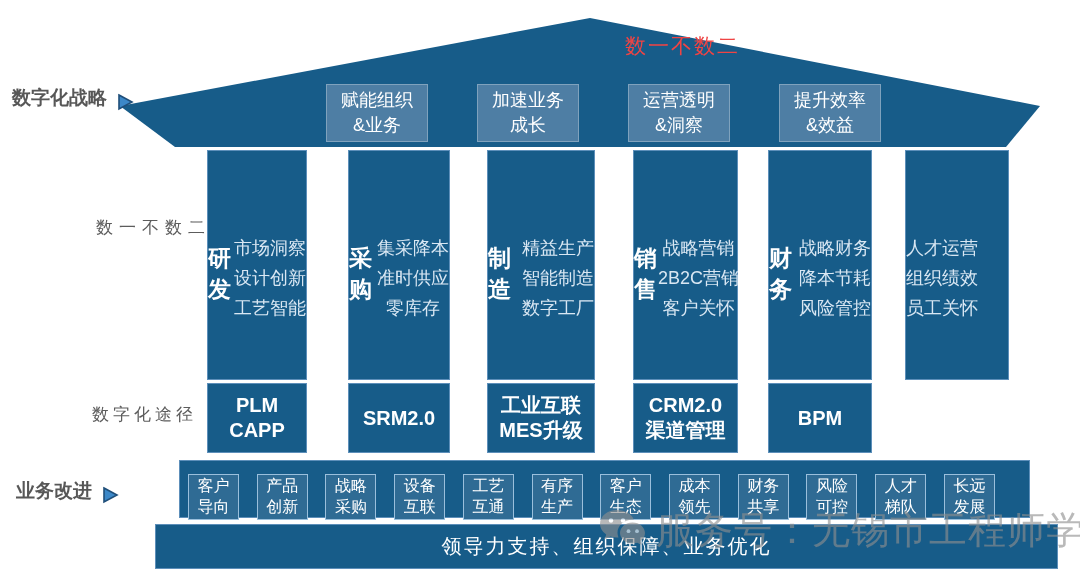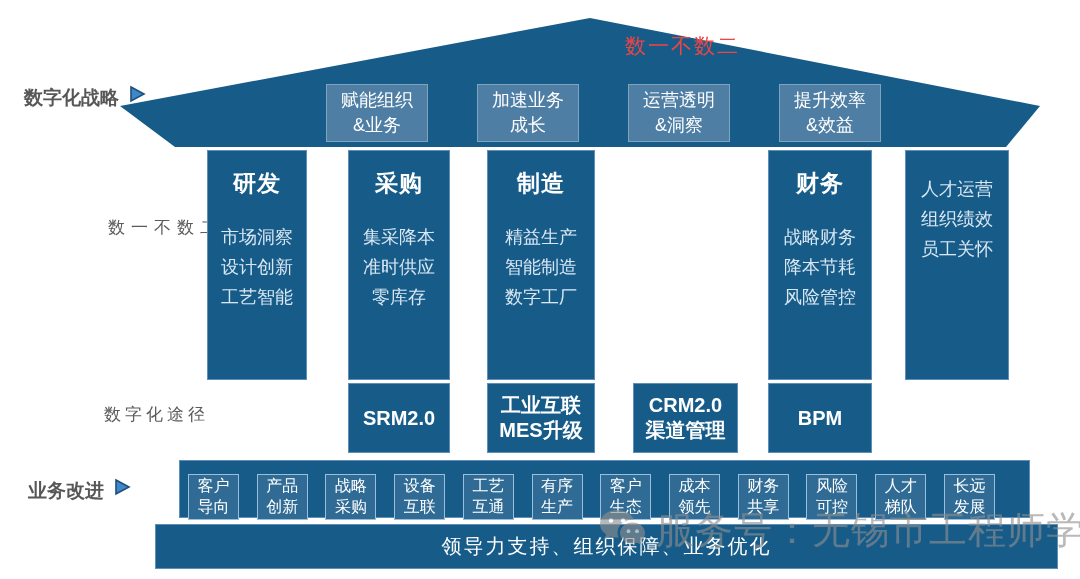--- a/index.html
+++ b/index.html
@@ -19,38 +19,38 @@
   
   .roof-svg{position:absolute;left:0;top:0;width:1080px;height:150px;}
   .roof-title{position:absolute;left:440px;top:32px;width:300px;text-align:right;
     color:#ef4444;font-size:21px;letter-spacing:2px;}
   .sbox{position:absolute;top:84px;width:102px;height:58px;background:var(--sbox);
     border:1px solid rgba(255,255,255,.28);color:#fff;font-size:18px;line-height:1.4;
     display:flex;align-items:center;justify-content:center;text-align:center;white-space:pre-line;}
   .sbox1{left:326px}.sbox2{left:477px}.sbox3{left:628px}.sbox4{left:779px}
 
   
-  .side-label{position:absolute;display:flex;align-items:flex-start;gap:9px;color:var(--label-gray);margin-left:12px;}
+  .side-label{position:absolute;display:flex;align-items:flex-end;gap:9px;color:var(--label-gray);}
   .side-label .txt{white-space:nowrap;}
   .bold-label .txt{font-weight:bold;font-size:19px;color:#575757;}
   .serif-label .txt{font-family:"DejaVu Serif","Liberation Serif",serif;font-size:17px;color:#5c5c5c;}
   .lbl-strategy{left:12px;top:85px;}
   .lbl-value{left:96px;top:216px;}
   .lbl-value .txt{letter-spacing:6px;}
   .lbl-arena{left:14px;top:286px;}
   .lbl-path{left:92px;top:403px;}
   .lbl-path .txt{letter-spacing:4px;}
   .lbl-improve{left:16px;top:478px;}
   .lbl-support{left:14px;top:530px;}
   .arrow-icon{display:inline-block;line-height:0;}
 
   
   .pillar{position:absolute;top:150px;height:305px;}
   .pillar-body{position:absolute;left:0;top:0;width:100%;height:230px;background:var(--blue);
-    border:1px solid var(--blue-border);display:flex;flex-direction:column;align-items:center;}
+    border:1px solid var(--blue-border);display:flex;flex-direction:row;align-items:center;}
   .pillar-title{margin-top:17px;color:#fff;font-size:23px;font-weight:bold;letter-spacing:1px;}
   .pillar-items{margin-top:26px;display:flex;flex-direction:column;gap:6px;align-items:center;}
   .pillar-item{color:var(--item-text);font-size:18px;white-space:nowrap;}
   .foundation{position:absolute;left:0;top:233px;width:100%;height:70px;background:var(--blue);
     border:1px solid var(--blue-border);color:#fff;font-size:20px;font-weight:bold;line-height:1.25;
     display:flex;align-items:center;justify-content:center;text-align:center;white-space:pre-line;}
   .pi1{left:207px;width:100px;}
   .pi2{left:348px;width:102px;}
   .pi3{left:487px;width:108px;}
   .pi4{left:633px;width:105px;}
@@ -124,20 +124,22 @@
 
   <div class="pillar pi1">
     <div class="pillar-body">
       <div class="pillar-title">研发</div>
       <div class="pillar-items">
         <div class="pillar-item">市场洞察</div>
         <div class="pillar-item">设计创新</div>
         <div class="pillar-item">工艺智能</div>
       </div>
     </div>
+    <div class="foundation">PLM
+CAPP</div>
   </div>
 
   <div class="pillar pi2">
     <div class="pillar-body">
       <div class="pillar-title">采购</div>
       <div class="pillar-items">
         <div class="pillar-item">集采降本</div>
         <div class="pillar-item">准时供应</div>
         <div class="pillar-item">零库存</div>
       </div>
@@ -152,20 +154,28 @@
         <div class="pillar-item">精益生产</div>
         <div class="pillar-item">智能制造</div>
         <div class="pillar-item">数字工厂</div>
       </div>
     </div>
     <div class="foundation">工业互联
 MES升级</div>
   </div>
 
   <div class="pillar pi4">
+    <div class="pillar-body">
+      <div class="pillar-title">销售</div>
+      <div class="pillar-items">
+        <div class="pillar-item">战略营销</div>
+        <div class="pillar-item">2B2C营销</div>
+        <div class="pillar-item">客户关怀</div>
+      </div>
+    </div>
     <div class="foundation">CRM2.0
 渠道管理</div>
   </div>
 
   <div class="pillar pi5">
     <div class="pillar-body">
       <div class="pillar-title">财务</div>
       <div class="pillar-items">
         <div class="pillar-item">战略财务</div>
         <div class="pillar-item">降本节耗</div>

